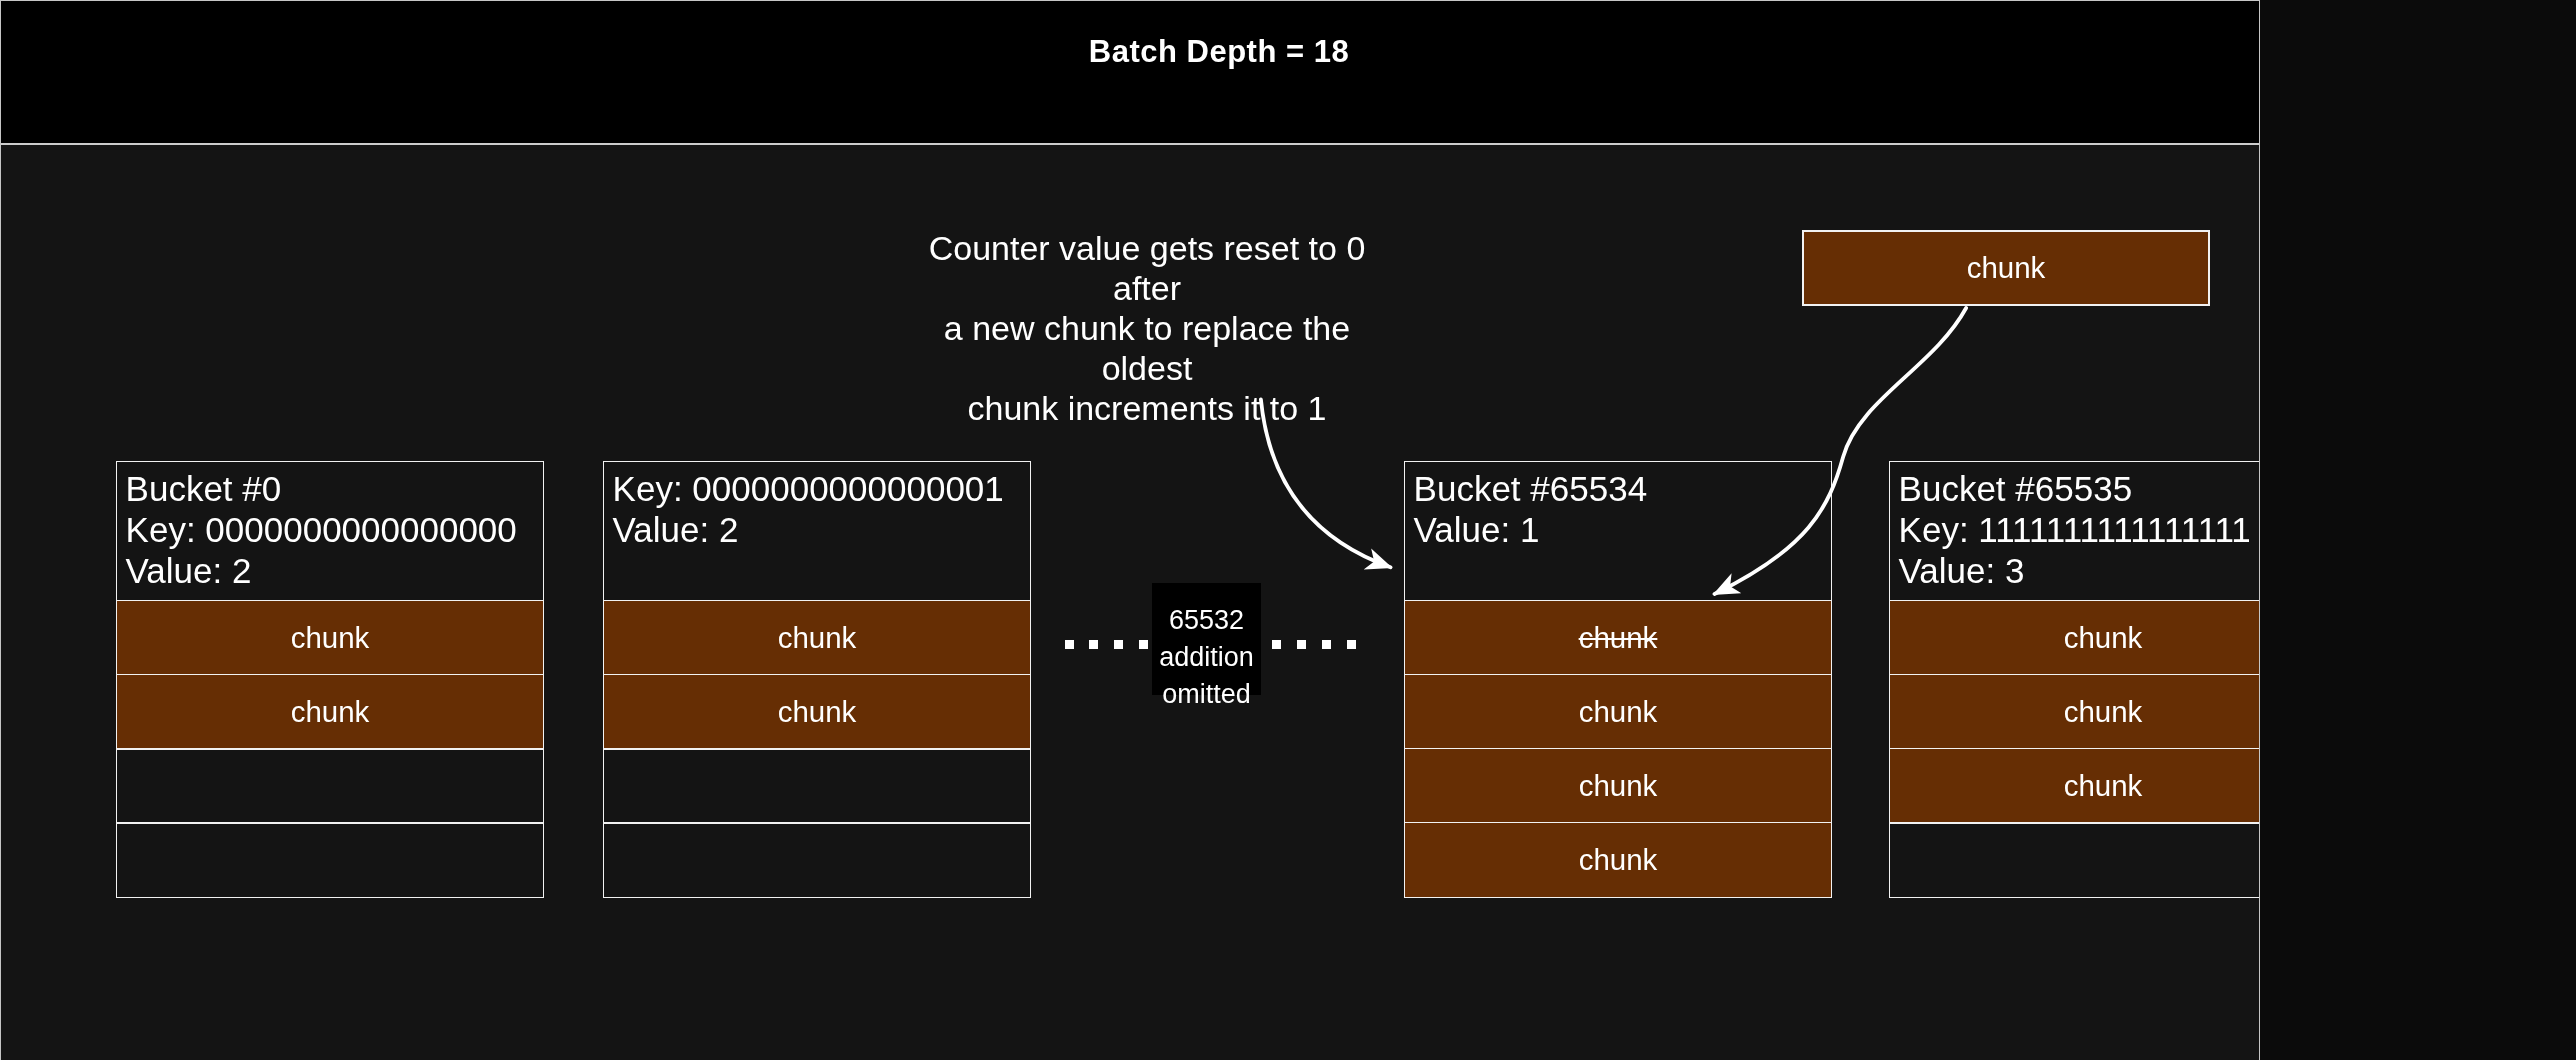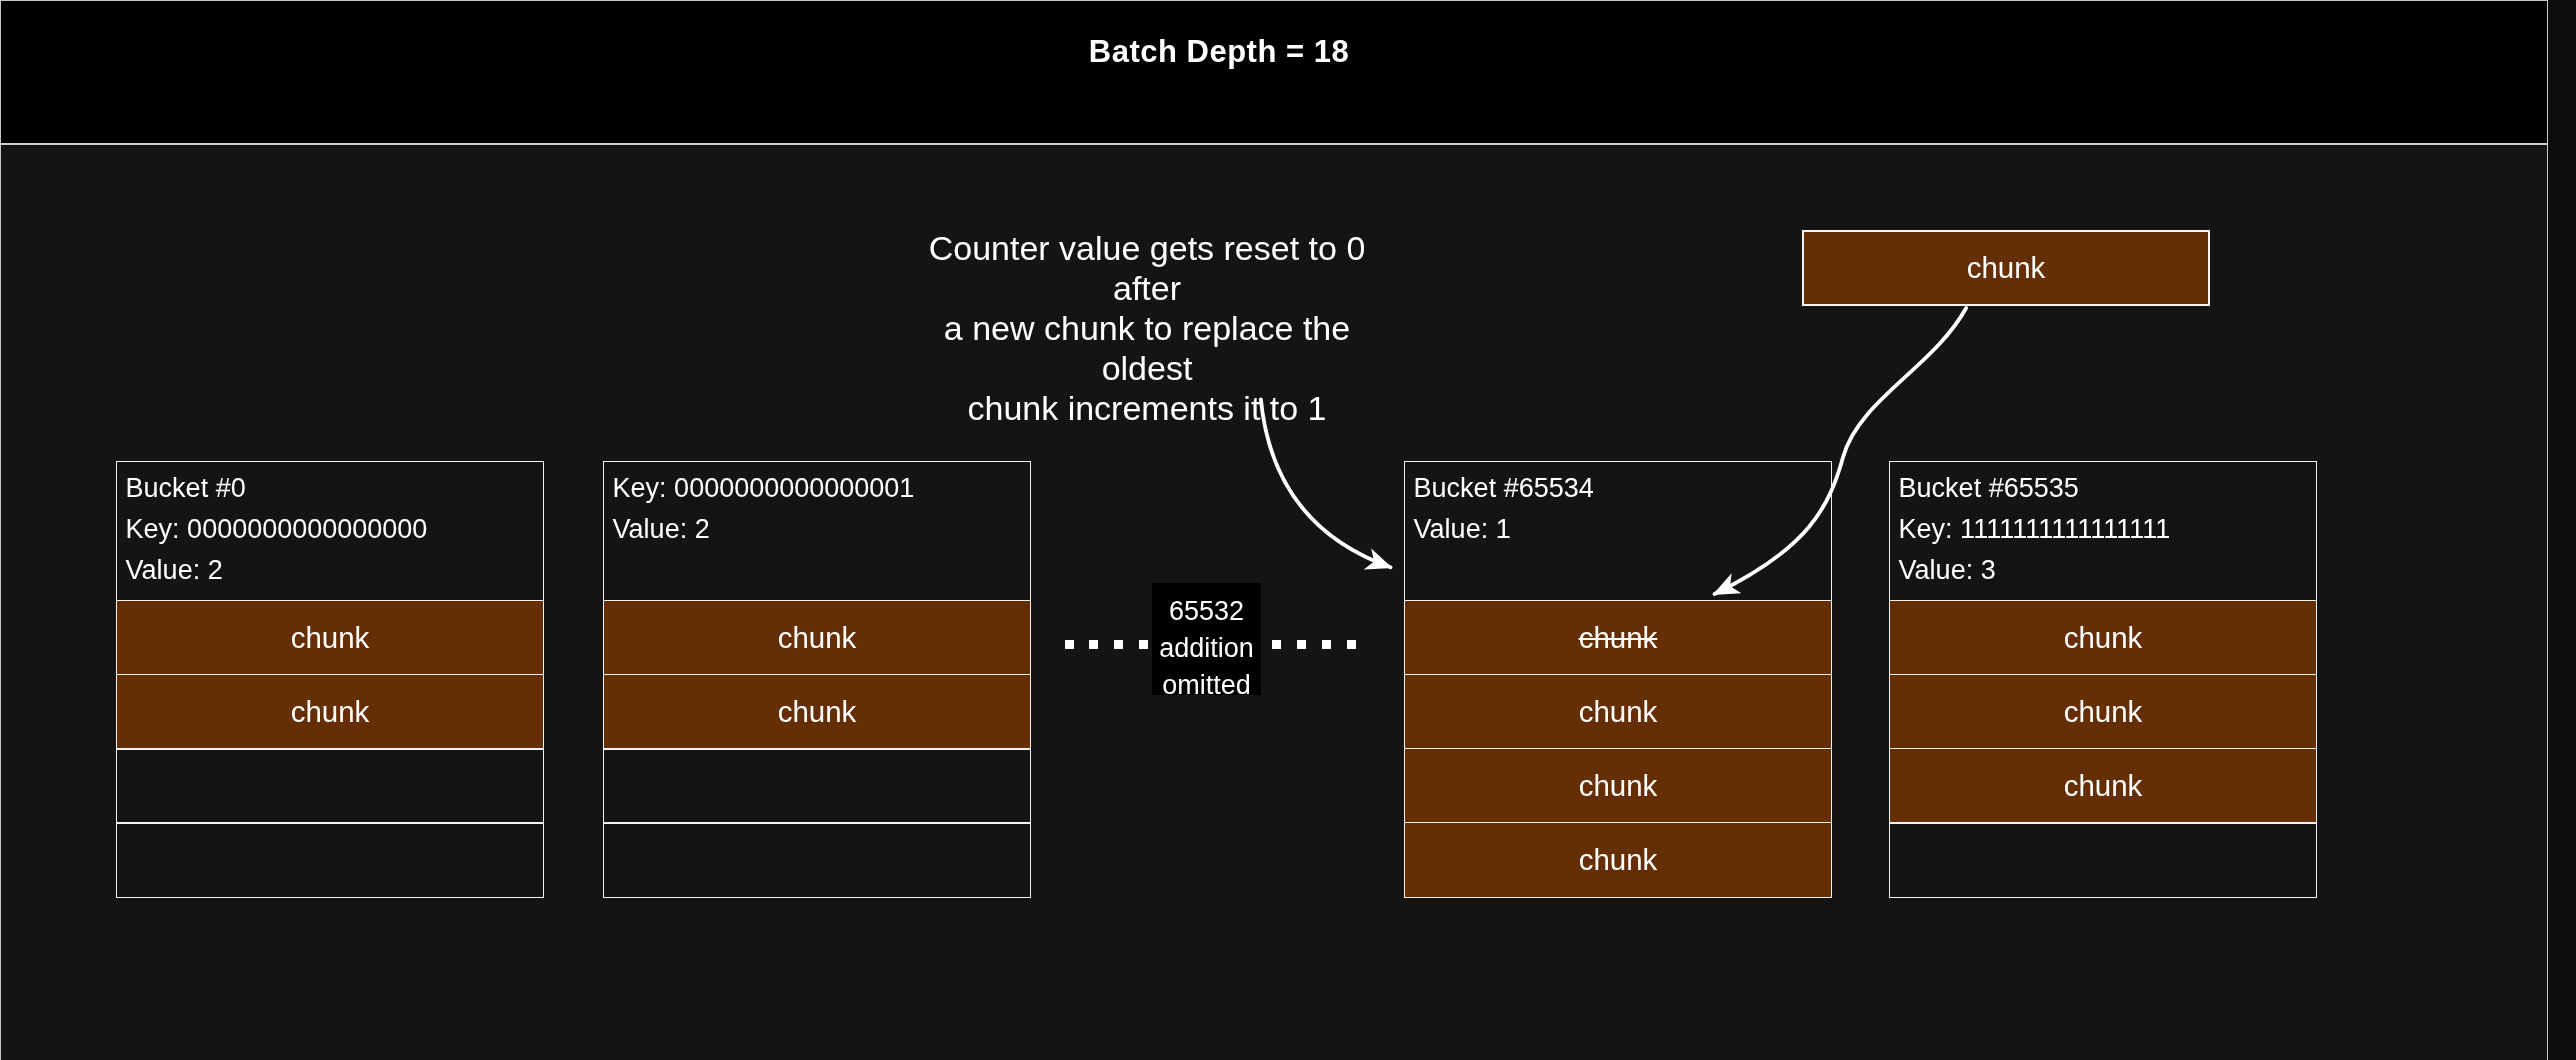--- a/index.html
+++ b/index.html
@@ -1,17 +1,17 @@
 <!DOCTYPE html>
 <html style="--chunk: #662e04;"><head>
 <meta charset="utf-8">
 <style>
   html,body{margin:0;padding:0;background:#0b0b0b;}
   .canvas{
-    position:relative;width:2548px;height:1061px;box-sizing:border-box;
+    position:relative;width:2260px;height:1061px;box-sizing:border-box;
     background:#141414;border:1.9px solid #c6c6c6;overflow:hidden;
     font-family:"Liberation Sans",sans-serif;color:#ffffff;
   }
   
   .title-band{
     position:absolute;left:0;top:0;width:100%;height:144px;box-sizing:border-box;
     background:#000000;border-bottom:2.9px solid #cccccc;
   }
   .title{
     position:absolute;left:0;top:29px;width:2436px;text-align:center;
@@ -29,32 +29,32 @@
     display:flex;align-items:center;justify-content:center;font-size:29.5px;
   }
   
   .bucket{position:absolute;top:460px;width:428px;}
   .bucket.pos-0{left:115px;}
   .bucket.pos-1{left:602px;}
   .bucket.pos-2{left:1403px;border-radius:22px;}
   .bucket.pos-3{left:1888px;}
   .bucket-header{
     height:141px;box-sizing:border-box;border:1.9px solid #f2f2f2;
-    padding:5.7px 0 0 8.6px;font-size:27px;line-height:41px;background:transparent;
+    padding:5.7px 0 0 8.6px;font-size:35px;line-height:41px;background:transparent;
   }
   .slot{
     height:76px;margin-top:-1.9px;box-sizing:border-box;border:1.9px solid #f2f2f2;
     display:flex;align-items:center;justify-content:center;font-size:29.5px;
   }
   .slot.filled{background:var(--chunk,#662e04);}
   .slot.struck span{text-decoration:line-through;}
   
   .omitted-label{
     position:absolute;left:1151px;top:582px;width:109px;height:112px;box-sizing:border-box;
-    background:#000000;text-align:center;font-size:27px;line-height:37px;padding-top:10px;
+    background:#000000;text-align:center;font-size:27px;line-height:37px;padding-top:19px;
   }
   .dot{position:absolute;top:639px;width:8.6px;height:8.6px;background:#ffffff;}
   
   .overlay{position:absolute;left:0;top:0;width:2576px;height:1061px;pointer-events:none;}
 </style>
 </head>
 <body>
 
 <div class="canvas">
 

